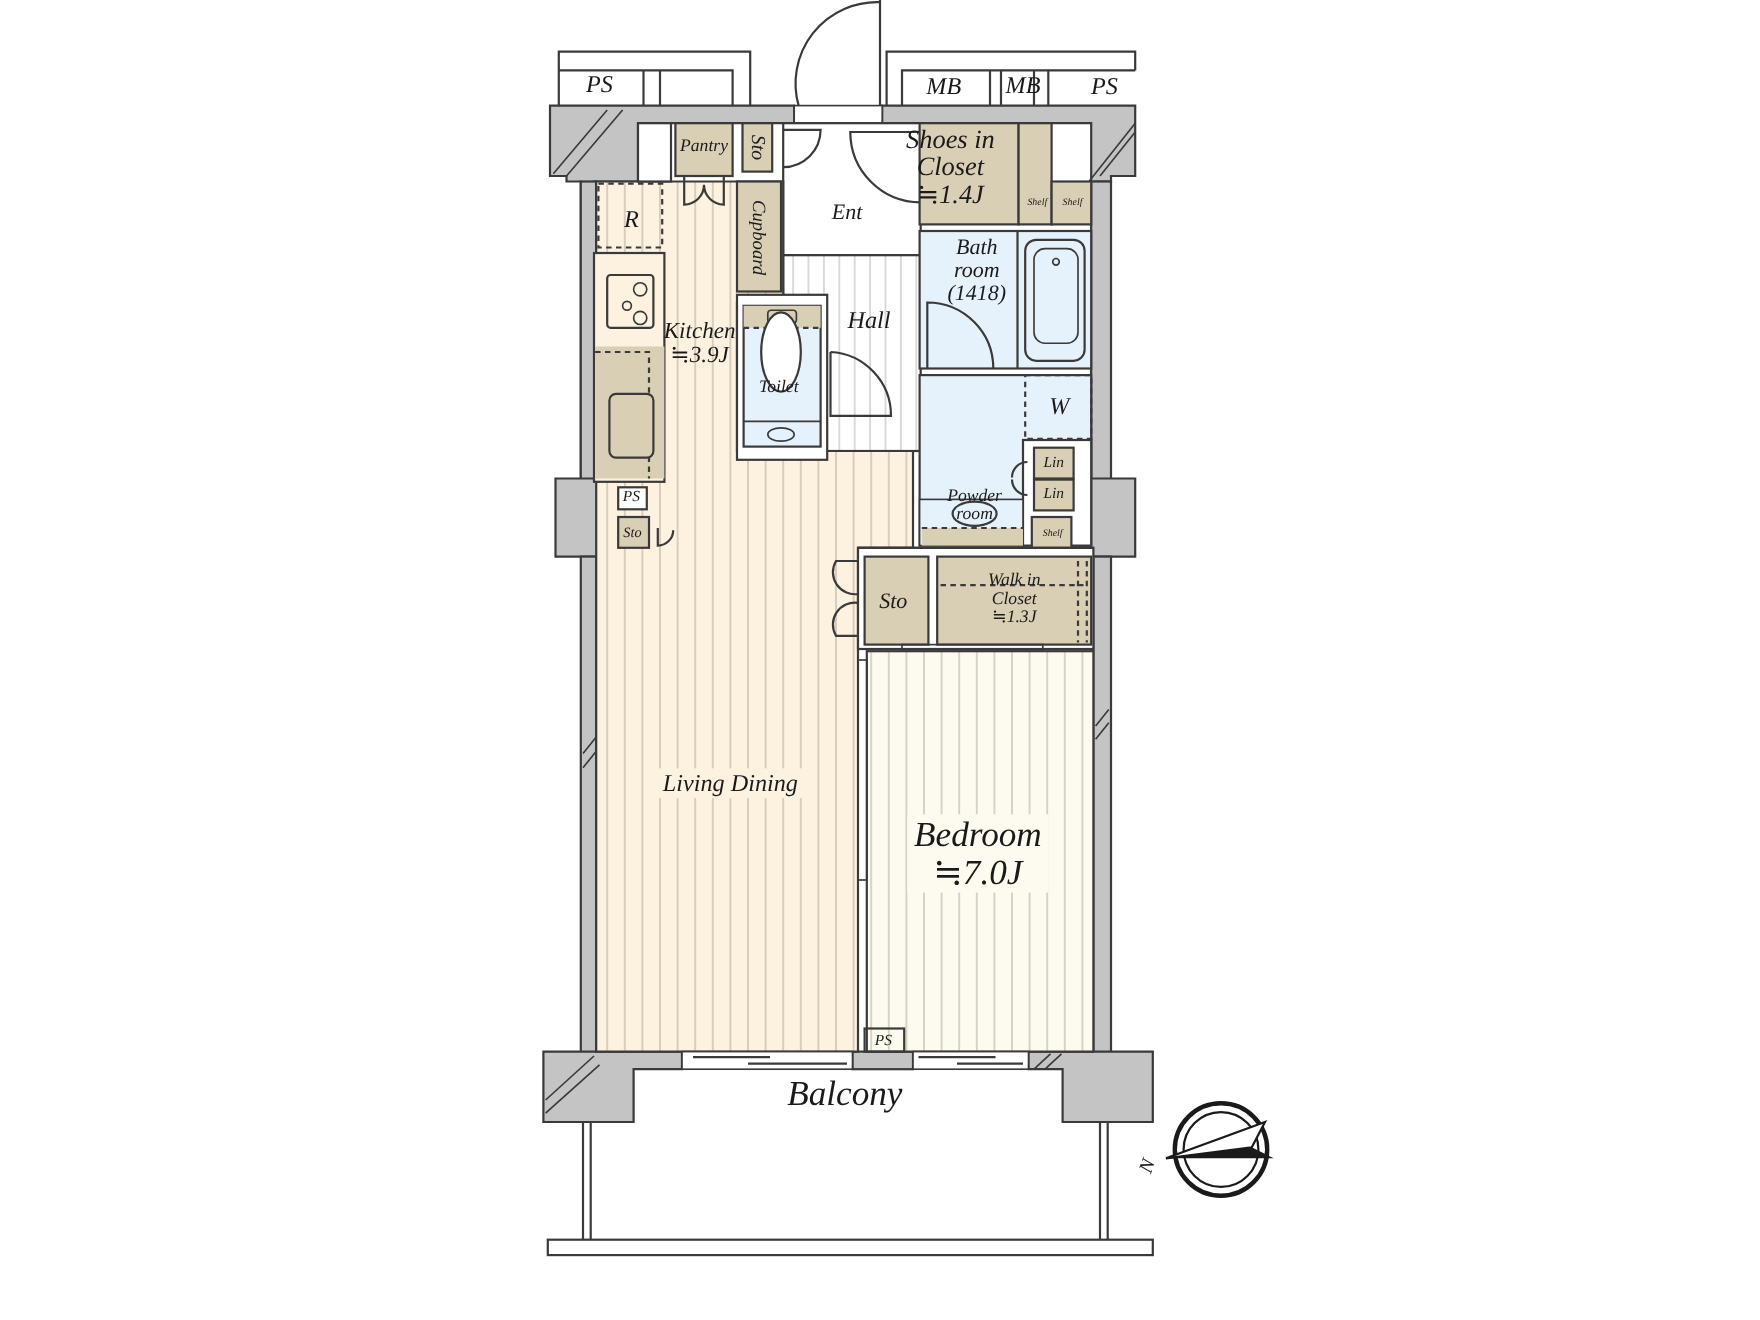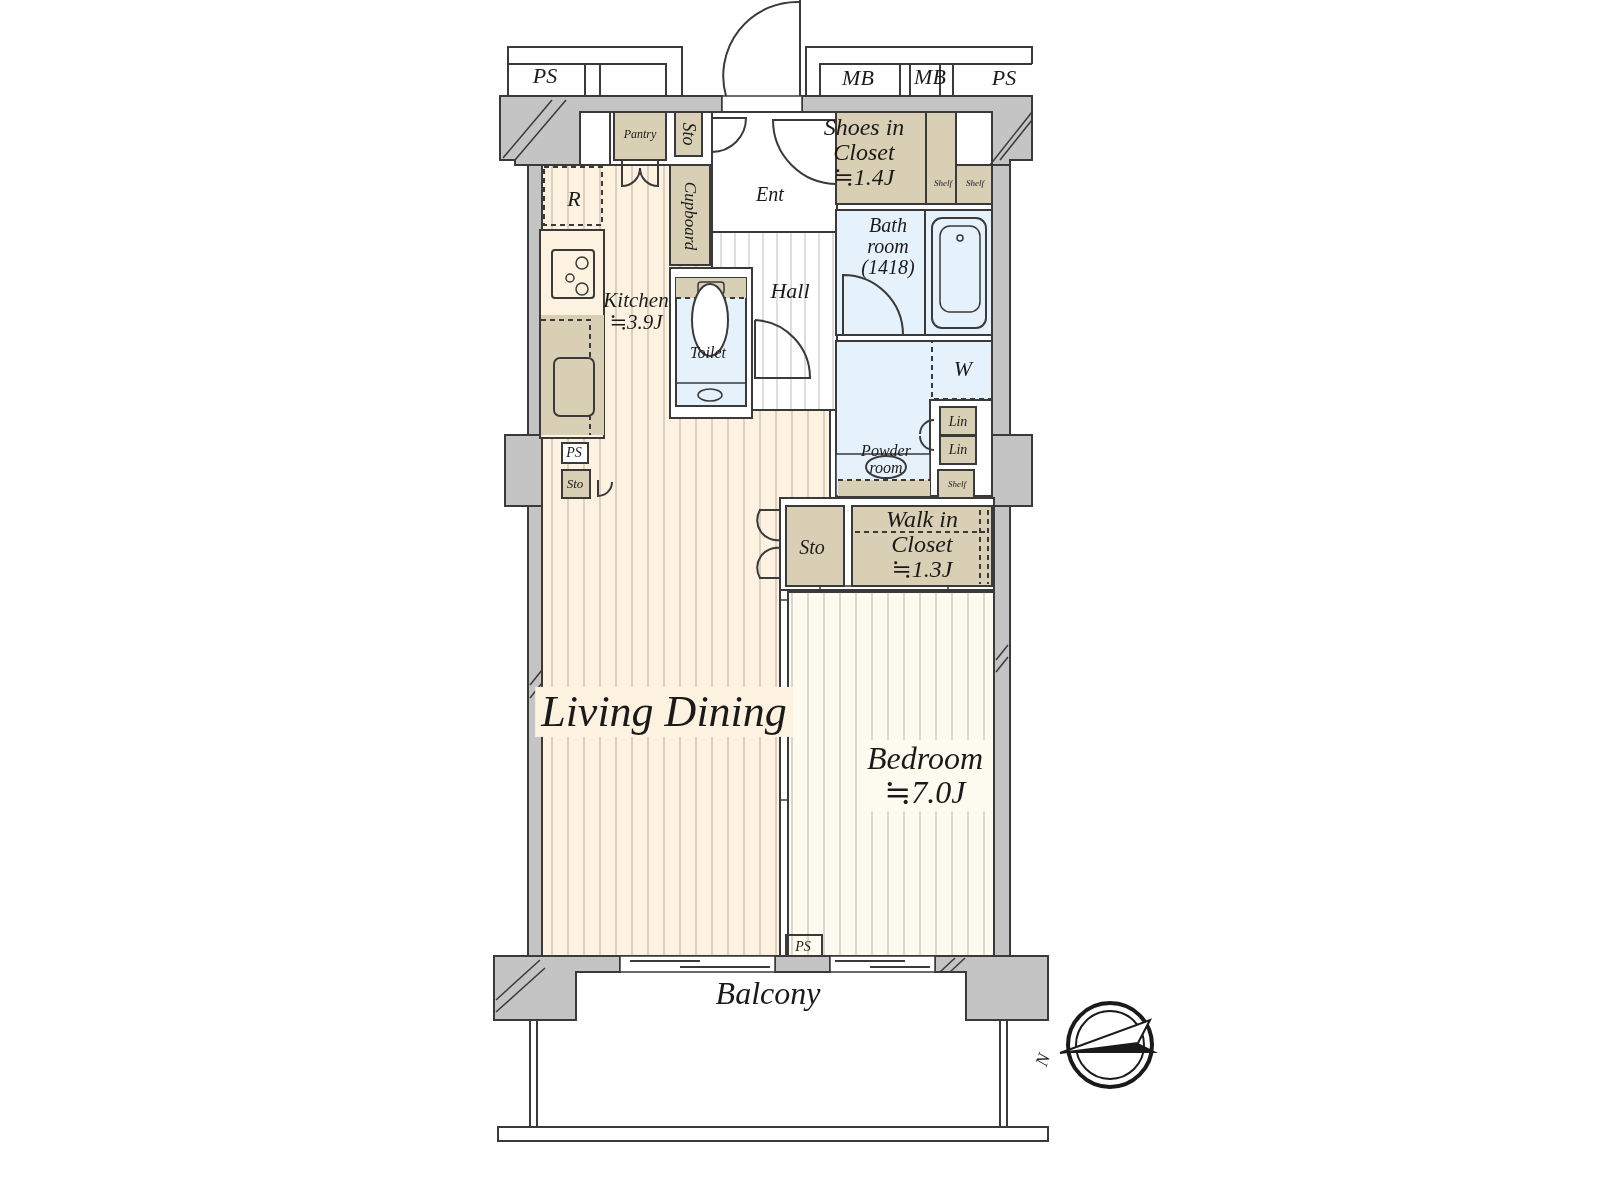--- a/index.html
+++ b/index.html
@@ -192,21 +192,21 @@
     <polygon points="-50,8 40,-25 28,-2" fill="#ffffff" stroke="#1a1a1a" stroke-width="2"></polygon>
     <polygon points="-50,8 28,-2 48,8" fill="#1a1a1a"></polygon>
   </g>
 </svg>
 
 <div class="lbl" style="left:545px;top:76px;font-size:22px;">PS</div>
 <div class="lbl" style="left:858px;top:78px;font-size:22px;">MB</div>
 <div class="lbl" style="left:930px;top:77px;font-size:22px;">MB</div>
 <div class="lbl" style="left:1004px;top:78px;font-size:22px;">PS</div>
 
-<div class="lbl" style="left:640px;top:134px;font-size:12px;">Pantry</div>
+<div class="lbl" style="left:640px;top:134px;font-size:16px;">Pantry</div>
 <div class="lbl" style="left:689px;top:134px;font-size:18px;transform:translate(-50%,-50%) rotate(90deg);">Sto</div>
 <div class="lbl" style="left:690px;top:216px;font-size:17px;transform:translate(-50%,-50%) rotate(90deg);">Cupboard</div>
 <div class="lbl" style="left:574px;top:199px;font-size:22px;">R</div>
 
 <div class="lbl" style="left:770px;top:194px;font-size:20px;">Ent</div>
 <div class="lbl" style="left:790px;top:291px;font-size:22px;">Hall</div>
 
 <div class="lbl" style="left:636px;top:311px;font-size:21px;">
   <span class="sub">Kitchen</span>
   <span class="sub">≒3.9J</span>
@@ -232,27 +232,27 @@
 <div class="lbl" style="left:963px;top:369px;font-size:22px;">W</div>
 <div class="lbl" style="left:886px;top:416px;font-size:16px;margin-top:44px;">
   <span class="sub">Powder</span>
   <span class="sub">room</span>
 </div>
 <div class="lbl" style="left:958px;top:422px;font-size:14px;">Lin</div>
 <div class="lbl" style="left:958px;top:450px;font-size:14px;">Lin</div>
 <div class="lbl" style="left:957px;top:485px;font-size:9px;">Shelf</div>
 
 <div class="lbl" style="left:812px;top:547px;font-size:20px;">Sto</div>
-<div class="lbl" style="left:922px;top:545px;font-size:24px;">
+<div class="lbl" style="left:922px;top:545px;font-size:16px;">
   <span class="sub">Walk in</span>
   <span class="sub">Closet</span>
   <span class="sub">≒1.3J</span>
 </div>
 
-<div class="lbl bgpad" style="left:664px;top:712px;font-size:44px;text-align:right;">Living Dining</div>
-<div class="lbl bgpadB" style="left:889px;top:776px;font-size:32px;margin-left:36px;">
+<div class="lbl bgpad" style="left:664px;top:712px;font-size:22px;text-align:right;">Living Dining</div>
+<div class="lbl bgpadB" style="left:889px;top:776px;font-size:32px;">
   <span class="sub">Bedroom</span>
   <span class="sub">≒7.0J</span>
 </div>
 <div class="lbl" style="left:803px;top:947px;font-size:14px;">PS</div>
 
 <div class="lbl" style="left:768px;top:994px;font-size:32px;">Balcony</div>
 <div class="lbl" style="left:1043px;top:1060px;font-size:18px;transform:translate(-50%,-50%) rotate(-70deg);">N</div>
 
 </body></html>

